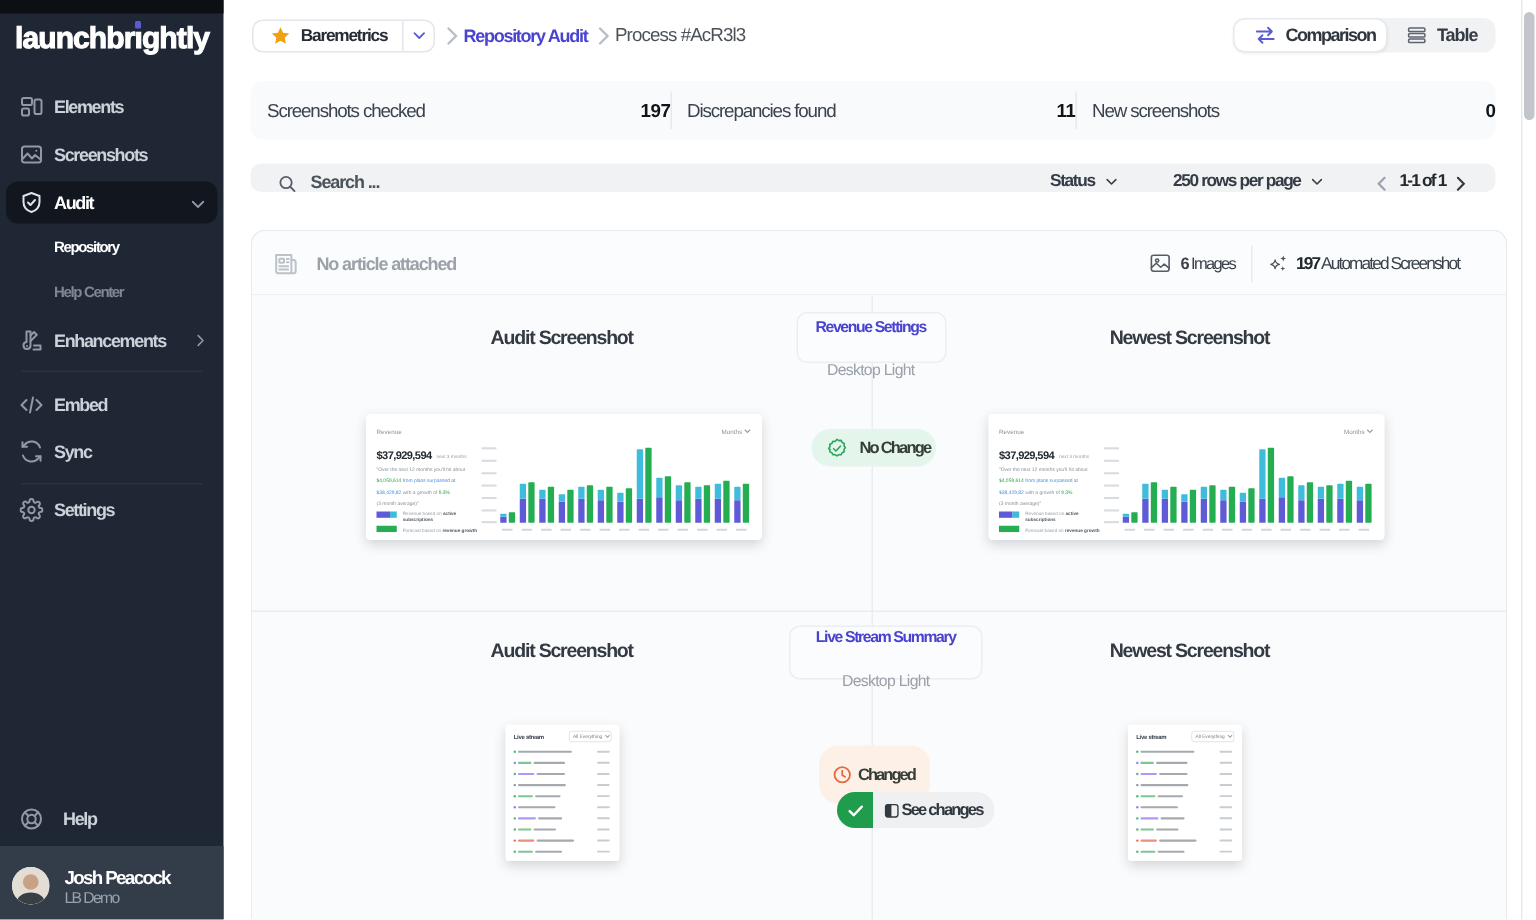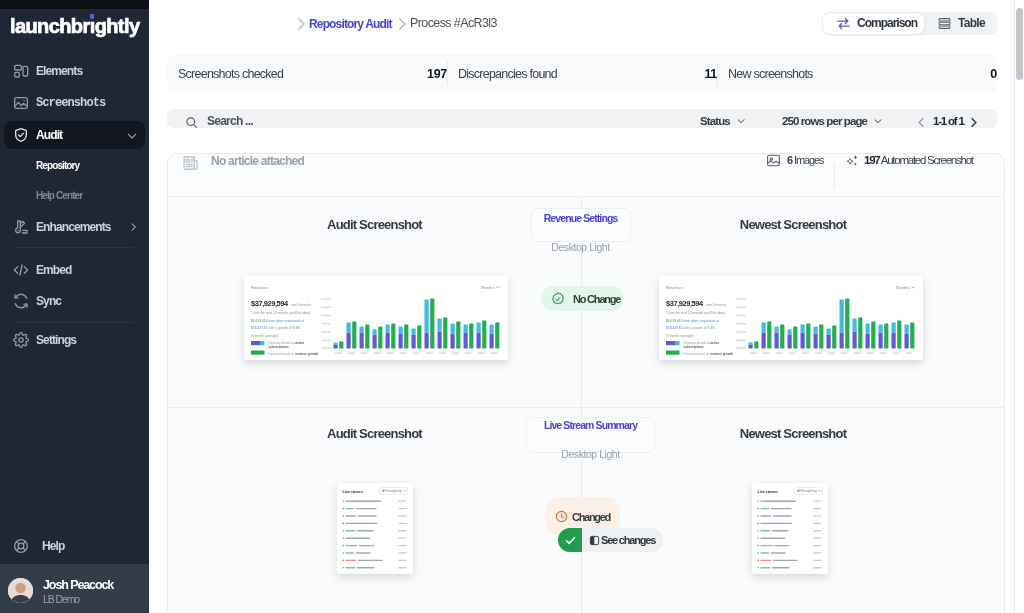--- a/index.html
+++ b/index.html
@@ -47,21 +47,21 @@
 .stat-col .val { font-size:12.5px; font-weight:bold; color:#10151c; margin-left:8px; letter-spacing:-0.3px; }
 .stat-div { position:absolute; top:7px; width:1px; height:25px; background:#e6e9ed; }
 
 
 .searchrow { position:absolute; left:167px; top:109px; width:830px; height:19px; background:#f0f2f4; border-radius:7px; }
 .sr-item { position:absolute; top:0; height:24px; display:flex; align-items:center; font-size:11.5px; font-weight:bold; color:#343b45; letter-spacing:-0.9px; white-space:nowrap; }
 
 
 .card { position:absolute; left:167px; top:153px; width:838px; height:460px; background:#fff; border:1px solid #e9ecef; border-bottom:none; border-radius:10px 10px 0 0; }
 .card-head { position:absolute; left:0; top:0; width:836px; height:43px; border-bottom:1px solid #edf0f2; border-radius:10px 10px 0 0; background:#fbfcfd; }
-.ch-item { position:absolute; top:0; height:43px; display:flex; }
+.ch-item { position:absolute; top:0; height:43px; display:flex; align-items:center; }
 .comparea { position:absolute; left:0; top:43px; width:836px; height:416px; background:#fafbfc; }
 .vdiv { position:absolute; left:413px; top:0; width:1px; height:416px; background:#e9edf0; }
 .hdiv { position:absolute; left:0; top:210px; width:836px; height:1px; background:#e9edf0; }
 .rowhead { position:absolute; font-size:13px; font-weight:bold; color:#333a43; letter-spacing:-0.8px; text-align:center; white-space:nowrap; }
 .midlabel { position:absolute; background:#fbfcfe; border:1px solid #eceef4; border-radius:7px; text-align:center; }
 .midlabel .t1 { font-size:10.5px; font-weight:bold; color:#4a43cf; letter-spacing:-0.9px; margin-top:3px; white-space:nowrap; }
 .midlabel .t2 { font-size:10.5px; color:#9aa0a8; letter-spacing:-0.45px; margin-top:17px; white-space:nowrap; }
 .shot { position:absolute; border-radius:3px; box-shadow:0 3px 8px rgba(40,50,60,.18); background:#fff; }
 .badge { position:absolute; display:flex; align-items:center; border-radius:13px; }
 .badge .bt { font-size:11px; font-weight:bold; color:#343d37; letter-spacing:-1.3px; white-space:nowrap; }
@@ -82,21 +82,21 @@
     <div class="logo">launchbr<span class="idot">ı<span class="pd"></span></span>ghtly</div>
 
     <div class="nav-item" style="top:57px;">
       <svg class="ic" viewBox="0 0 24 24" fill="none" stroke="#9099a4" stroke-width="2" stroke-linecap="round" stroke-linejoin="round">
           <rect x="2.5" y="3.5" width="10" height="7" rx="1.8"></rect>
           <rect x="2.5" y="14" width="7" height="7" rx="1.8"></rect>
           <rect x="15" y="5" width="7" height="14.5" rx="1.8"></rect>
         </svg>
       <span class="lbl">Elements</span>
     </div>
-    <div class="nav-item" style="top:89px;font-family:Liberation Mono, monospace;">
+    <div class="nav-item" style="top:89px;">
       <svg class="ic" viewBox="0 0 24 24" fill="none" stroke="#9099a4" stroke-width="2" stroke-linecap="round" stroke-linejoin="round">
           <rect x="2.5" y="4" width="19" height="16" rx="2.5"></rect>
           <path d="M2.5 17l5.5-6 4.5 5 3-3.5 6 4.8"></path>
           <path d="M16.8 8.2h.01"></path>
         </svg>
       <span class="lbl">Screenshots</span>
     </div>
     <div class="nav-hl" style="top:121px;"></div>
     <div class="nav-item" style="top:121px;">
       <svg class="ic" viewBox="0 0 24 24" fill="none" stroke="#dfe3e8" stroke-width="2" stroke-linecap="round" stroke-linejoin="round">
@@ -158,20 +158,33 @@
       <svg width="25" height="25" viewBox="0 0 25 25">
           <rect width="25" height="25" fill="#e3ddd6"></rect>
           <circle cx="12.5" cy="10" r="5.2" fill="#c9a183"></circle>
           <path d="M2.5 25c.6-5.5 5-8 10-8s9.4 2.5 10 8z" fill="#3a3f46"></path>
         </svg>
     </div>
     <div class="uname">Josh Peacock</div>
     <div class="usub">LB Demo</div>
   </div>
 
+  <div class="crumb-btn">
+    <div class="crumb-main">
+      <svg width="14" height="14" viewBox="0 0 24 24">
+          <path fill="#f0a10d" d="M12 2l2.95 6.36 6.96.8-5.15 4.73 1.38 6.86L12 17.3l-6.14 3.45 1.38-6.86L2.1 9.16l6.95-.8z"></path>
+        </svg>
+      <span class="crumb-txt">Baremetrics</span>
+    </div>
+    <div class="crumb-chev">
+      <svg width="11" height="11" viewBox="0 0 24 24" fill="none" stroke="#5b5bd6" stroke-width="2.6" stroke-linecap="round" stroke-linejoin="round">
+          <path d="M5 9l7 7 7-7"></path>
+        </svg>
+    </div>
+  </div>
   <svg class="bc-sep" style="left:296px" width="11" height="14" viewBox="0 0 11 14" fill="none" stroke="#b8bec6" stroke-width="1.6" stroke-linecap="round">
       <path d="M3 2l5 5-5 5"></path>
     </svg>
   <div class="bc-link" style="left:309px">Repository Audit</div>
   <svg class="bc-sep" style="left:397px" width="11" height="14" viewBox="0 0 11 14" fill="none" stroke="#b8bec6" stroke-width="1.6" stroke-linecap="round">
       <path d="M3 2l5 5-5 5"></path>
     </svg>
   <div class="bc-cur" style="left:410px">Process #AcR3l3</div>
 
   <div class="toggle">

